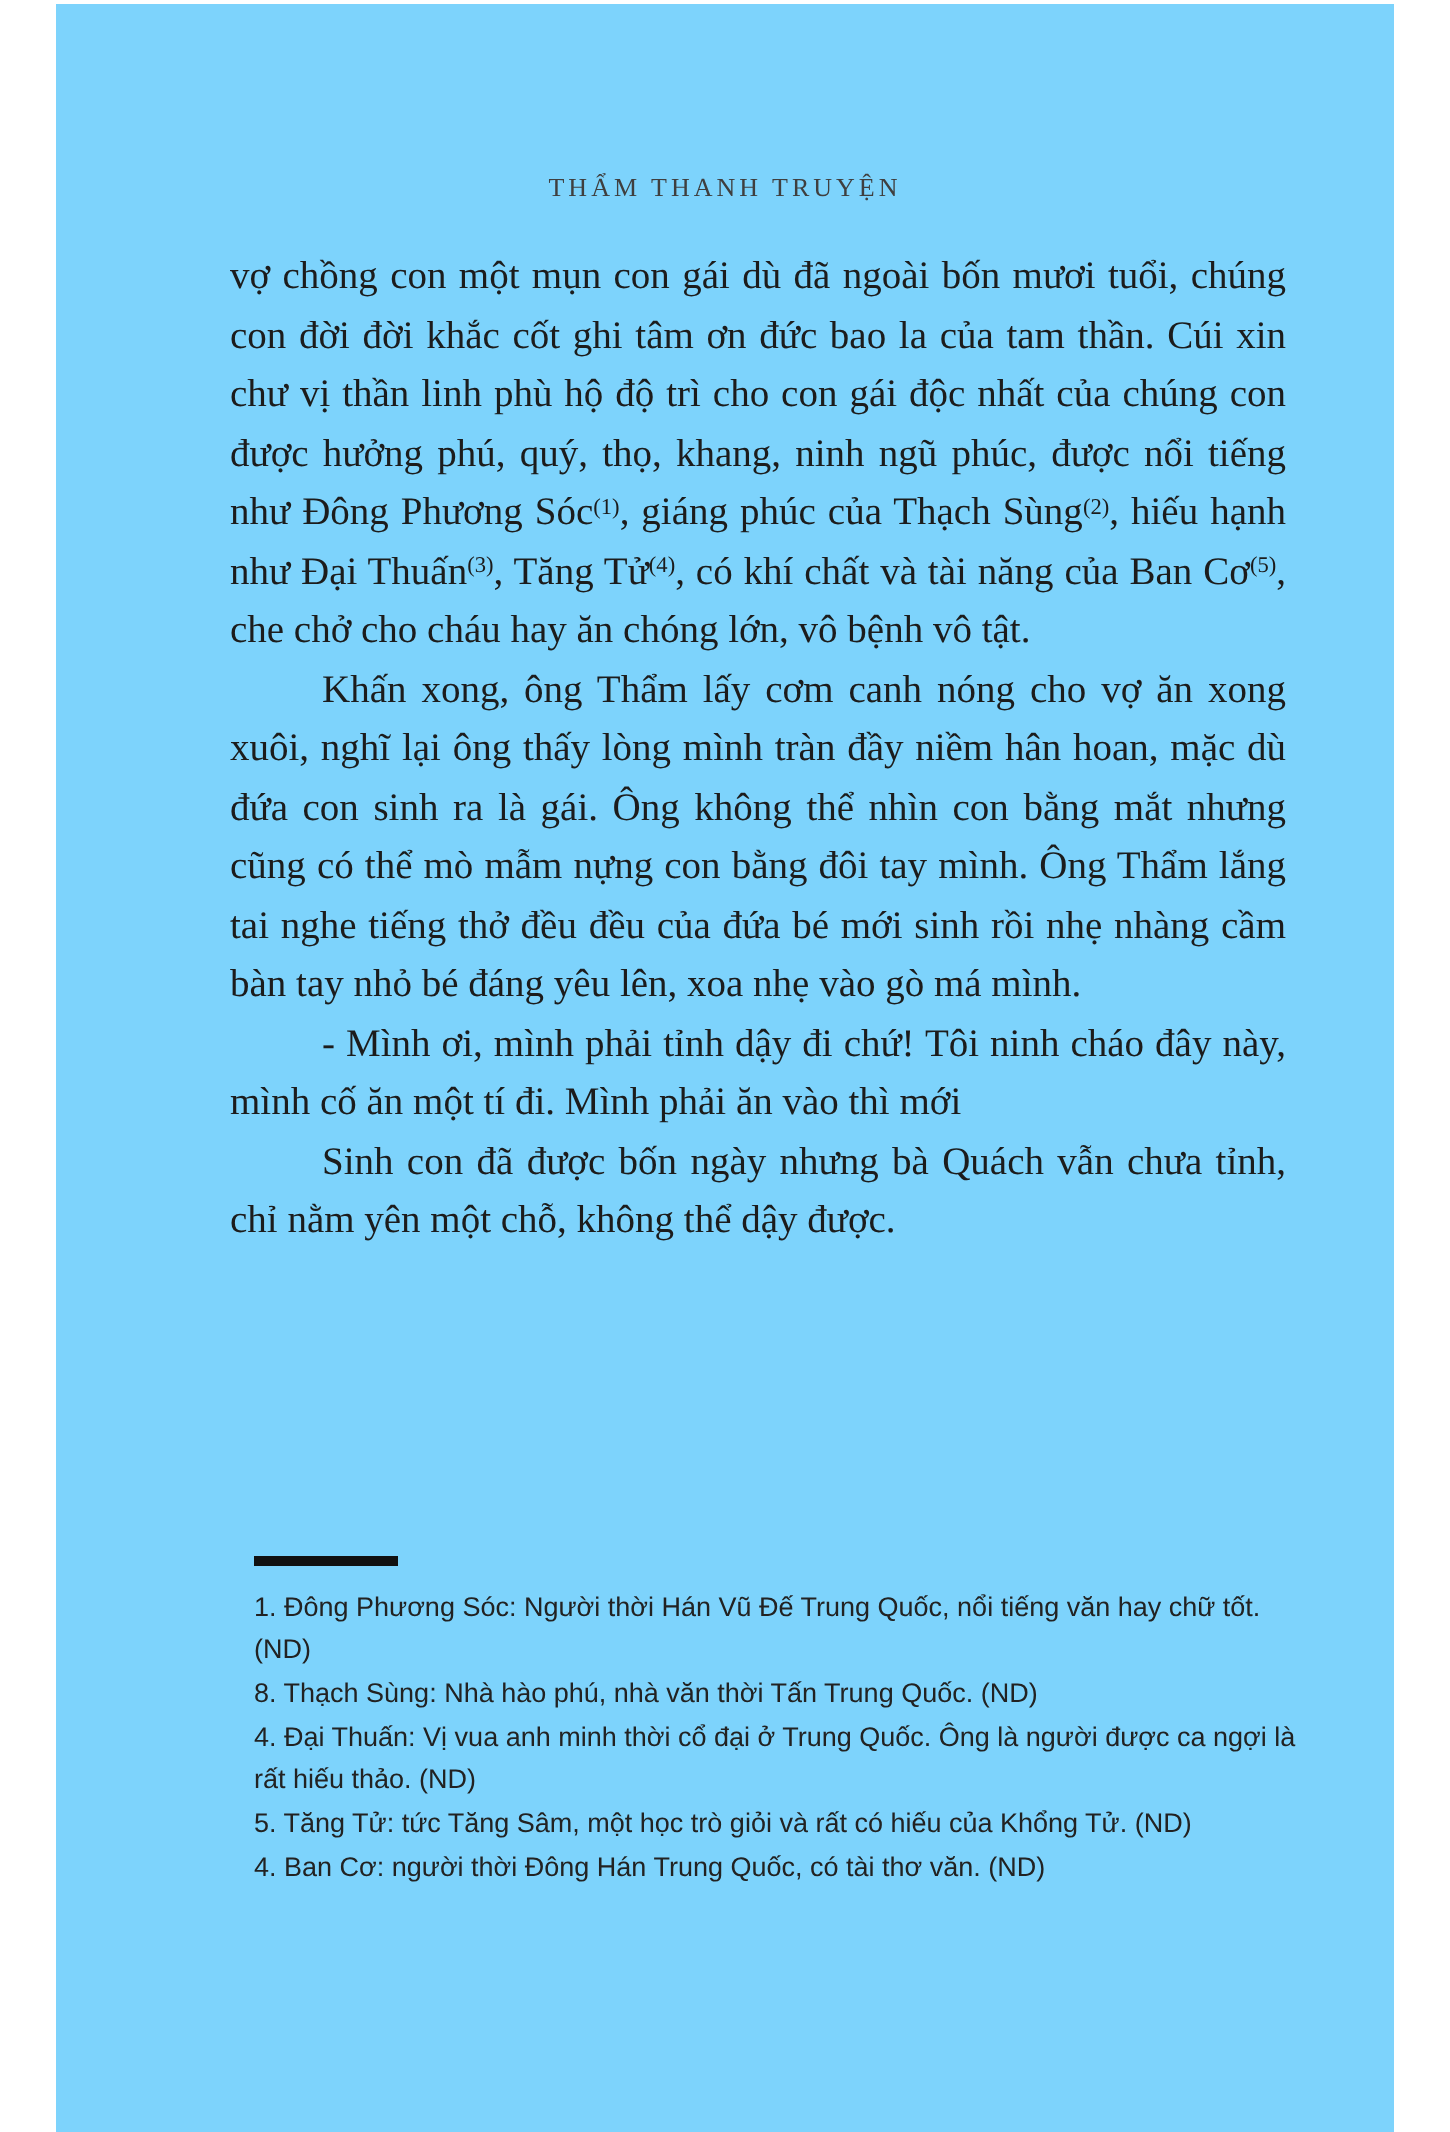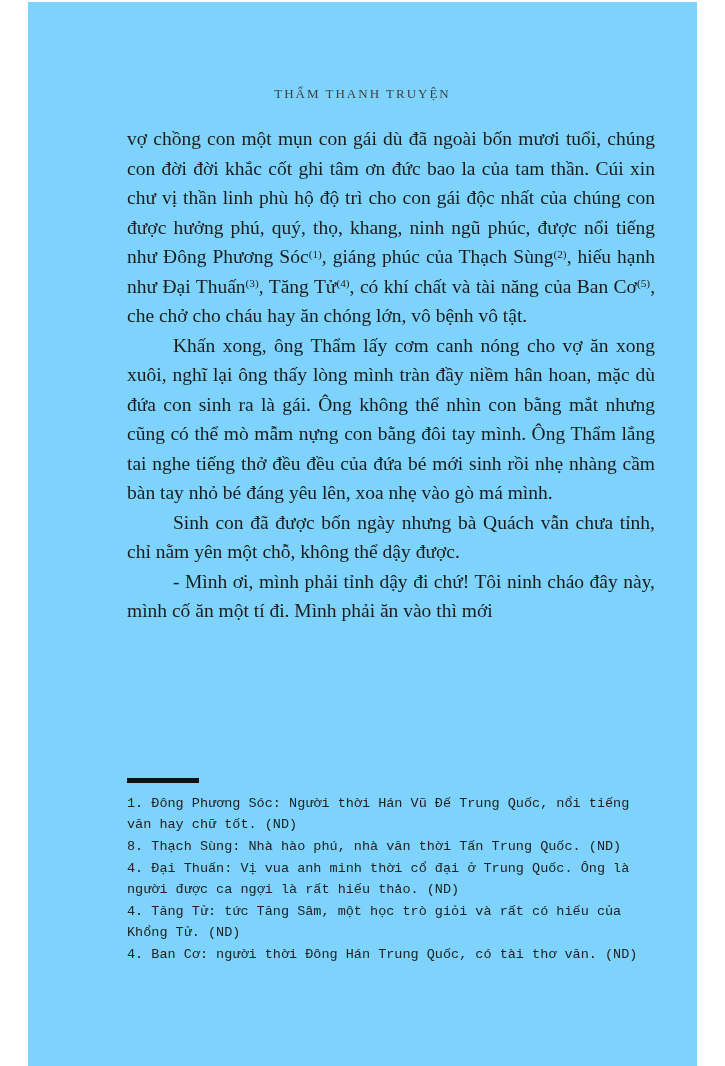--- a/index.html
+++ b/index.html
@@ -24,21 +24,21 @@
     right: 0;
     text-align: center;
     font-family: "Liberation Serif", serif;
     font-size: 13px;
     letter-spacing: 2px;
     color: #3f3f3f;
   }
   .body-text {
     position: absolute;
     top: 122px;
-    left: 99px;
+    left: 87px;
     width: 528px;
     text-align: justify;
     font-size: 19.5px;
     line-height: 29.5px;
     color: #1c1c1c;
   }
   .para {
     margin: 0;
     padding: 0;
     text-indent: 46px;
@@ -51,21 +51,21 @@
     line-height: 0;
     vertical-align: baseline;
     position: relative;
     top: -0.45em;
   }
   .footnotes {
     position: absolute;
     top: 776px;
     left: 99px;
     width: 530px;
-    font-family: Liberation Mono, monospace;
+    font-family: Liberation Sans, sans-serif;
     font-size: 13.5px;
     line-height: 21px;
     color: #222222;
     text-align: left;
   }
   .fn-rule {
     width: 72px;
     height: 5px;
     background: #111111;
     margin: 0 0 10px 0;
@@ -87,27 +87,27 @@
 </head>
 <body>
 
 <div class="page">
 
   <div class="running-header">THẨM THANH TRUYỆN</div>
 
   <div class="body-text">
     <p class="para no-indent"><span>vợ chồng con một mụn con gái dù đã ngoài bốn mươi tuổi, chúng con đời đời khắc cốt ghi tâm ơn đức bao la của tam thần. Cúi xin chư vị thần linh phù hộ độ trì cho con gái độc nhất của chúng con được hưởng phú, quý, thọ, khang, ninh ngũ phúc, được nổi tiếng như Đông Phương Sóc</span><sup>(1)</sup><span>, giáng phúc của Thạch Sùng</span><sup>(2)</sup><span>, hiếu hạnh như Đại Thuấn</span><sup>(3)</sup><span>, Tăng Tử</span><sup>(4)</sup><span>, có khí chất và tài năng của Ban Cơ</span><sup>(5)</sup><span>, che chở cho cháu hay ăn chóng lớn, vô bệnh vô tật.</span></p>
     <p class="para">Khấn xong, ông Thẩm lấy cơm canh nóng cho vợ ăn xong xuôi, nghĩ lại ông thấy lòng mình tràn đầy niềm hân hoan, mặc dù đứa con sinh ra là gái. Ông không thể nhìn con bằng mắt nhưng cũng có thể mò mẫm nựng con bằng đôi tay mình. Ông Thẩm lắng tai nghe tiếng thở đều đều của đứa bé mới sinh rồi nhẹ nhàng cầm bàn tay nhỏ bé đáng yêu lên, xoa nhẹ vào gò má mình.</p>
+    <p class="para">- Mình ơi, mình phải tỉnh dậy đi chứ! Tôi ninh cháo đây này, mình cố ăn một tí đi. Mình phải ăn vào thì mới</p>
     <p class="para">Sinh con đã được bốn ngày nhưng bà Quách vẫn chưa tỉnh, chỉ nằm yên một chỗ, không thể dậy được.</p>
-    <p class="para">- Mình ơi, mình phải tỉnh dậy đi chứ! Tôi ninh cháo đây này, mình cố ăn một tí đi. Mình phải ăn vào thì mới</p>
   </div>
 
   <div class="footnotes">
     <div class="fn-rule"></div>
     <div class="fn">1. Đông Phương Sóc: Người thời Hán Vũ Đế Trung Quốc, nổi tiếng văn hay chữ tốt. (ND)</div>
     <div class="fn">8. Thạch Sùng: Nhà hào phú, nhà văn thời Tấn Trung Quốc. (ND)</div>
     <div class="fn">4. Đại Thuấn: Vị vua anh minh thời cổ đại ở Trung Quốc. Ông là người được ca ngợi là rất hiếu thảo. (ND)</div>
-    <div class="fn">4. Tăng Tử: tức Tăng Sâm, một học trò giỏi và rất có hiếu của Khổng Tử. (ND)</div>
+    <div class="fn">5. Tăng Tử: tức Tăng Sâm, một học trò giỏi và rất có hiếu của Khổng Tử. (ND)</div>
     <div class="fn">4. Ban Cơ: người thời Đông Hán Trung Quốc, có tài thơ văn. (ND)</div>
   </div>
 
 
 </div>
 
 </body></html>

